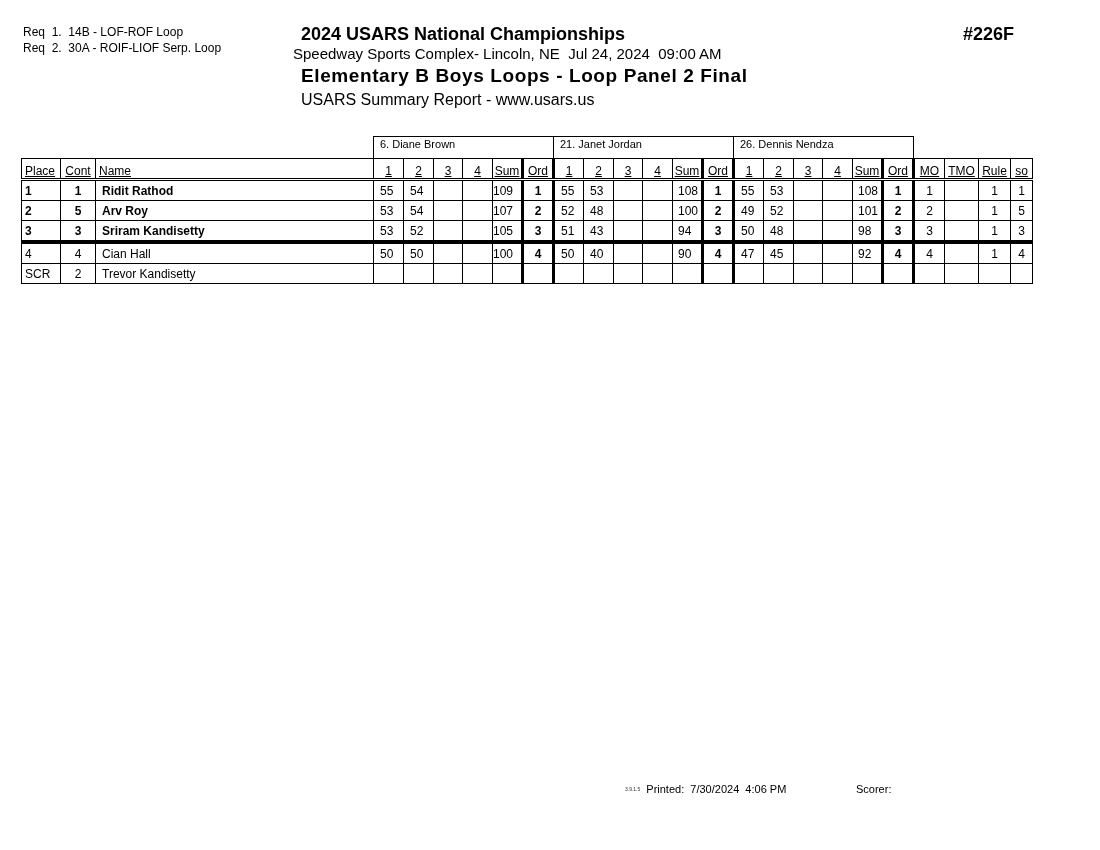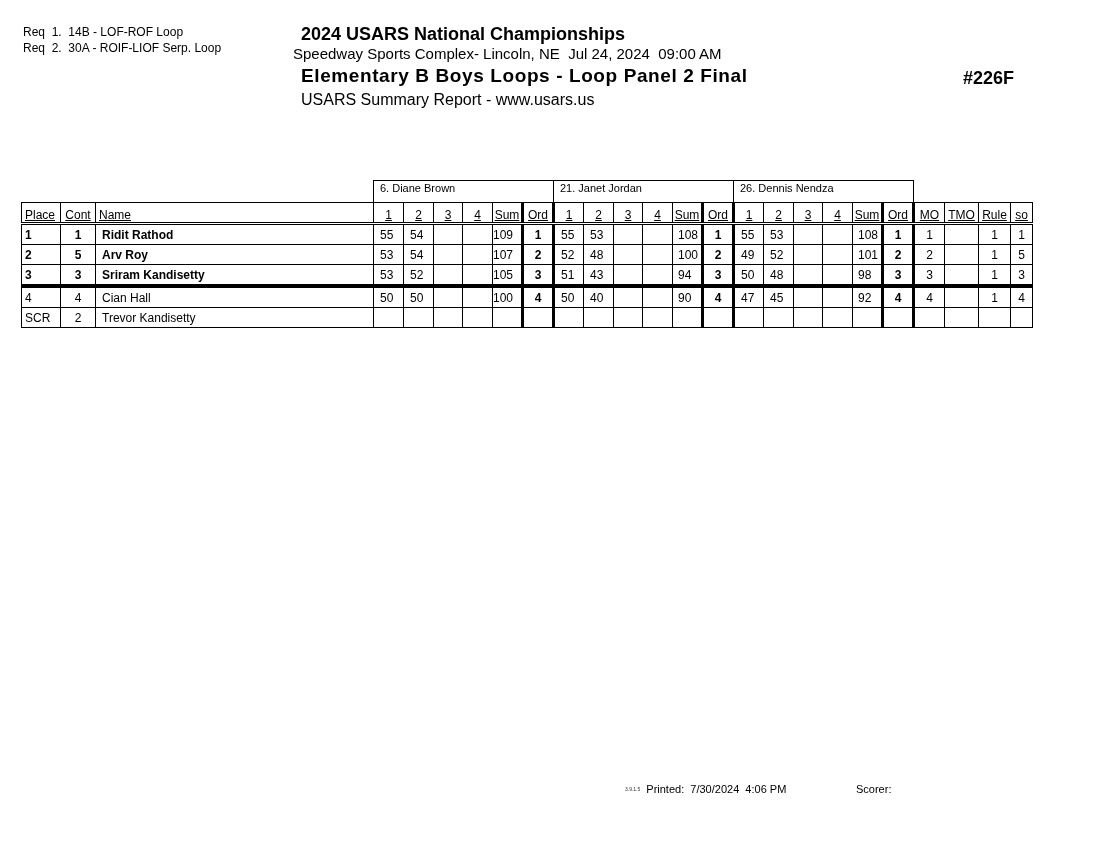--- a/index.html
+++ b/index.html
@@ -5,26 +5,26 @@
   html, body { margin:0; padding:0; background:#ffffff; }
   body { width:1100px; height:850px; position:relative; overflow:hidden;
          font-family:"Liberation Sans", sans-serif; color:#000; }
   .abs { position:absolute; white-space:pre;text-align:right; }
   .req { left:23px; font-size:12px; line-height:14px; }
   .center-block { position:absolute; left:301px; width:500px; text-align:left; white-space:pre; }
   .t1 { top:23px; font-size:18px; font-weight:bold; line-height:22px; }
   .t2 { top:45px; font-size:15px; line-height:18px; left:293px; }
   .t3 { top:64px; font-size:19px; font-weight:bold; letter-spacing:0.6px; line-height:24px; }
   .t4 { top:89px; font-size:16px; line-height:22px; }
-  .evnum { left:963px; top:23px; font-size:18px; font-weight:bold; line-height:22px;margin-top:44px; }
+  .evnum { left:963px; top:23px; font-size:18px; font-weight:bold; line-height:22px; }
   .footer { top:782px; font-size:11px; line-height:14px; }
   .ver { font-size:5px; vertical-align:top; margin-right:6px; color:#333; }
 
   table.res { position:absolute; left:21px; top:136px; border-collapse:collapse; table-layout:fixed;
-              font-size:12px;margin-top:44px; }
+              font-size:12px; }
   table.res td { border:1px solid #000; padding:0; height:19px; overflow:hidden; white-space:nowrap; }
   tr.grp td { height:20px; vertical-align:top; font-size:11px; }
   tr.grp td.blank { border:none; }
   tr.grp td.jname { padding-left:6px; padding-top:1px; }
   tr.hdr td { text-align:center; vertical-align:bottom; border-bottom:3px double #000;text-decoration:underline; }
   tr.hdr td.l { text-align:left; padding-left:3px; }
   td.ord { border-left:3px solid #000 !important; border-right:3px solid #000 !important;
            font-weight:bold; text-align:center; }
   tr.hdr td.ord { font-weight:normal; }
   tr.data td { vertical-align:middle; }

